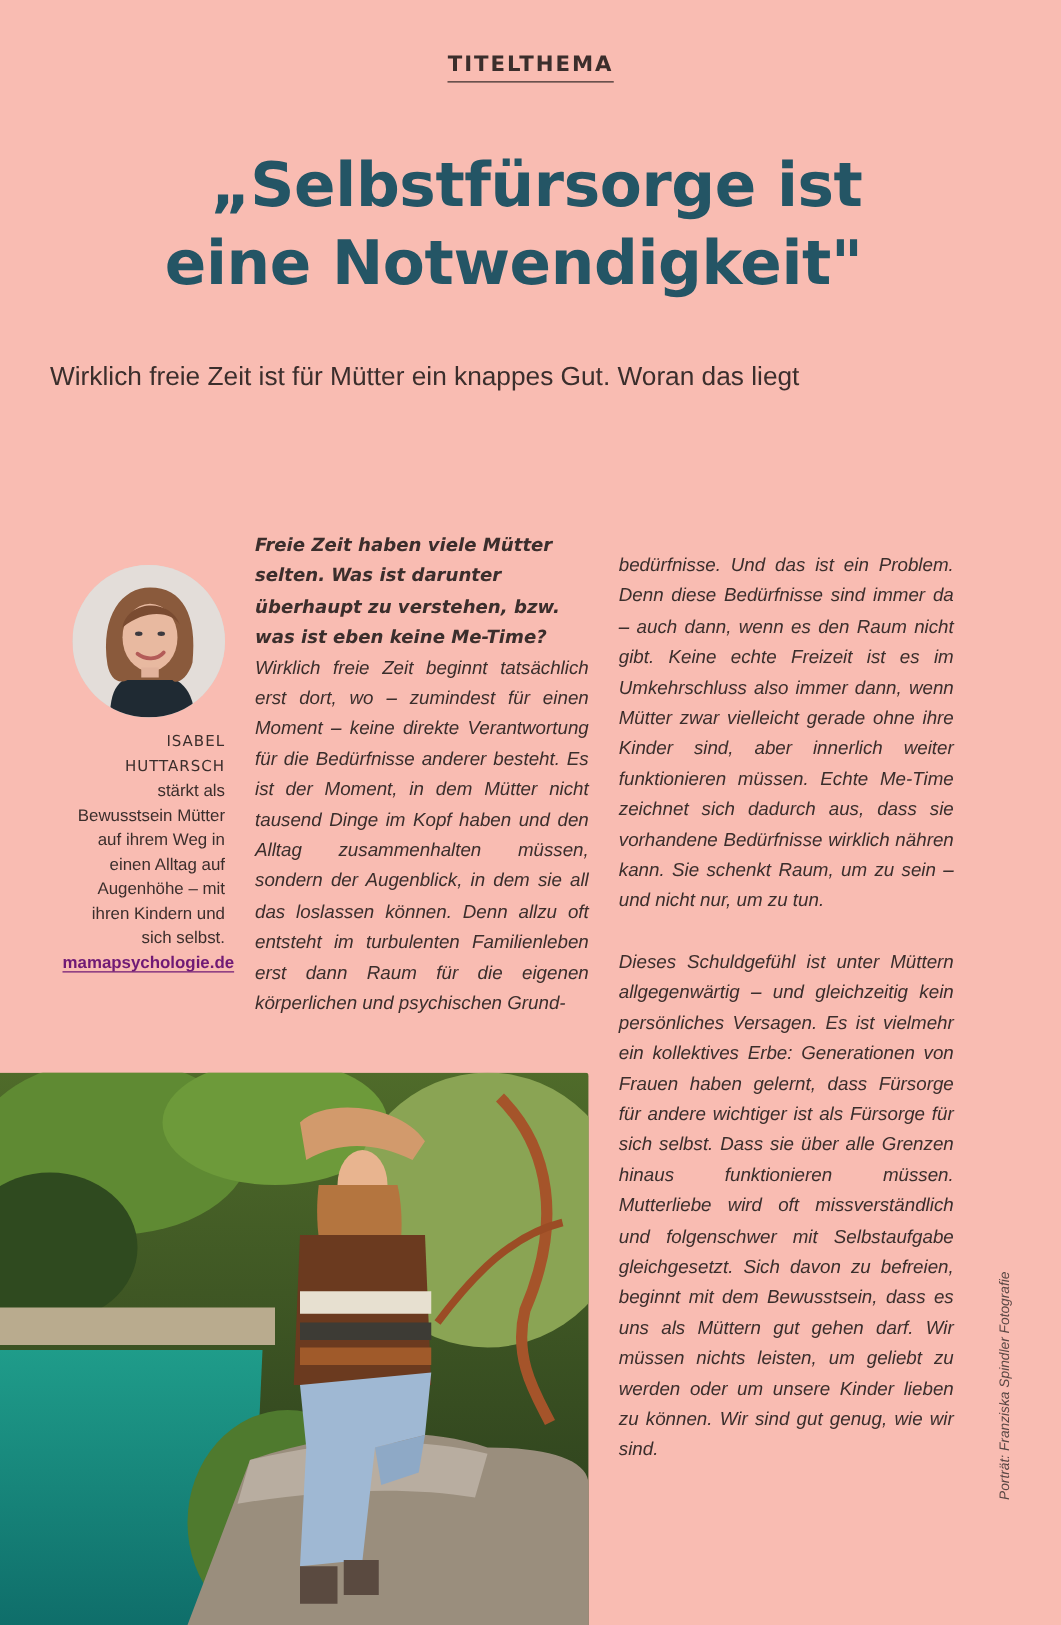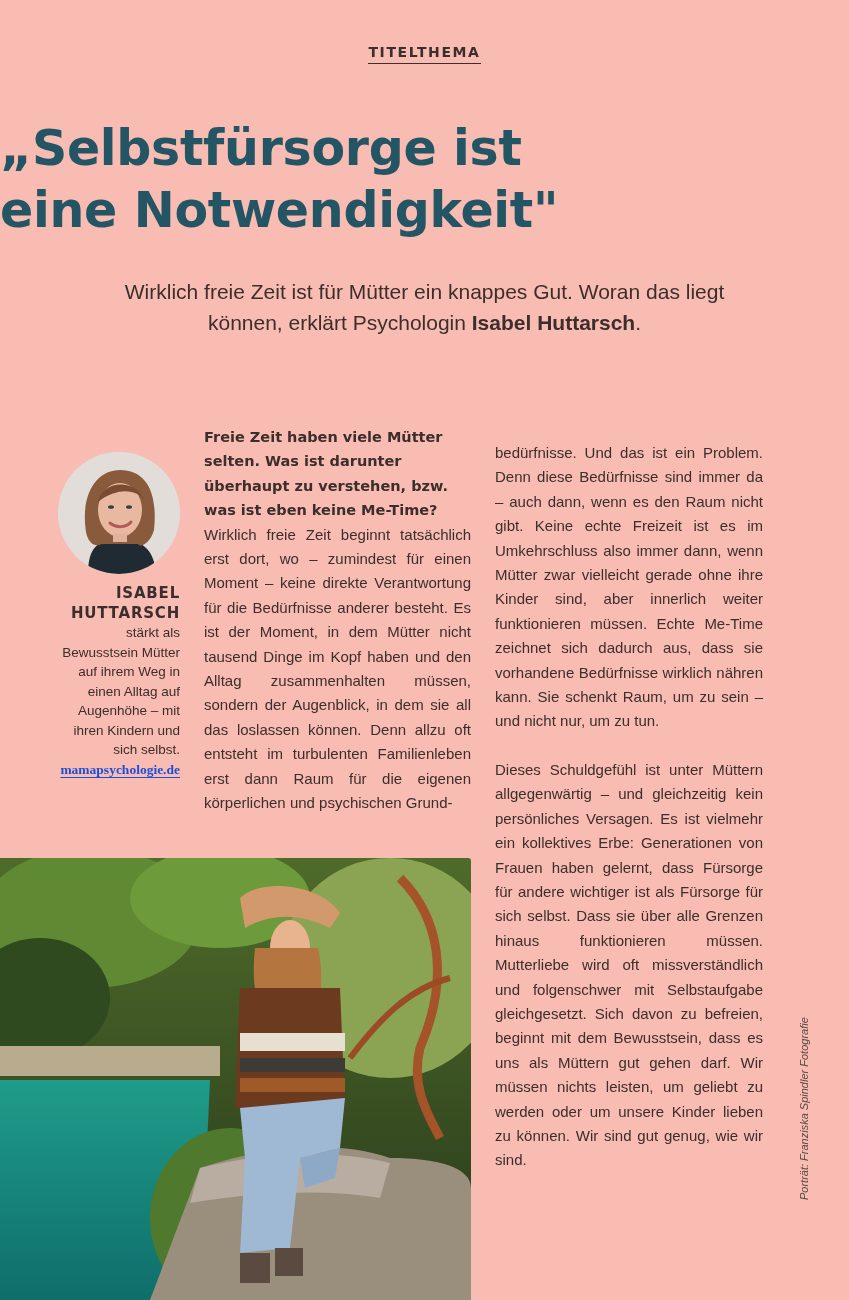--- a/index.html
+++ b/index.html
@@ -10,38 +10,37 @@
     font-family: "DejaVu Sans", sans-serif;
     color: #3b2e2c;
   }
   .kicker {
     position: absolute; top: 42px; left: 0; width: 849px;
     text-align: center;
   }
   .kicker span {
     display: inline-block;
     font-family: "DejaVu Sans", sans-serif;
-    font-weight: bold; font-size: 14px; letter-spacing: 1.6px;
+    font-weight: bold; font-size: 17px; letter-spacing: 1.6px;
     color: #3b2e2c;
     border-bottom: 1.5px solid #3b2e2c;
     padding-bottom: 3px;
   }
   .headline {
     position: absolute; top: 118px; left: 0; width: 690px;
-    text-align: left;
+    text-align: right;
     font-family: "DejaVu Sans", sans-serif;
     font-weight: bold;
     font-size: 49px; line-height: 62px;
     color: #245565;
     letter-spacing: -0.3px;
   }
   .headline div { white-space: nowrap; }
   .lead {
-    position: absolute; top: 276px; left: 40px; width: 769px;
-    text-align: center;
+    position: absolute; top: 286px; left: 40px; width: 769px;
     font-family: "Liberation Sans", sans-serif;
     font-size: 21px; line-height: 31px;
     color: #3b2e2c;
   }
   .lead b { font-weight: bold; }
   .avatar {
     position: absolute; left: 58px; top: 452px;
     width: 122px; height: 122px; border-radius: 50%;
     overflow: hidden;
     background: radial-gradient(circle at 50% 40%, #e9e4e0 0%, #d9d3cf 60%, #cfc8c3 100%);
@@ -49,35 +48,35 @@
   .avatar svg { width: 100%; height: 100%; display: block; }
   .bio {
     position: absolute; left: 50px; top: 584px; width: 130px;
     text-align: right;
     font-family: "Liberation Sans", sans-serif;
     font-size: 13.5px; line-height: 19.5px;
     color: #3b2e2c;
   }
   .bio .bio-name {
     font-family: "DejaVu Sans", sans-serif;
-    font-weight: bold; font-size: 15px; letter-spacing: 0.8px;
+    font-weight: normal; font-size: 12px; letter-spacing: 0.8px;
     line-height: 19.5px;
   }
   .bio .bio-link {
     font-weight: bold;
     text-decoration: underline; text-underline-offset: 3px;
-    color: #1d4ed8;
-    font-family: Liberation Serif, serif;
+    color: #701a75;
   }
   .col {
     position: absolute;
     font-family: "Liberation Sans", sans-serif;
     font-size: 15px; line-height: 24.4px;
     color: #3b2e2c;
     text-align: justify;
+    font-style: italic;
   }
   .col1 { left: 204px; top: 425px; width: 267px; }
   .col2 { left: 495px; top: 425px; width: 268px; margin-top: 16px; }
   .col .q {
     font-family: "DejaVu Sans", sans-serif;
     font-weight: bold; font-size: 14.5px; line-height: 24.4px;
     text-align: left;
     color: #3b2e2c;
   }
   .col p { margin: 0; }
@@ -106,21 +105,20 @@
   <span>TITELTHEMA</span>
 </div>
 
 <div class="headline">
   <div>„Selbstfürsorge ist</div>
   <div>eine Notwendigkeit"</div>
 </div>
 
 <div class="lead">
   <div>Wirklich freie Zeit ist für Mütter ein knappes Gut. Woran das liegt</div>
-  <div><span>können, erklärt Psychologin </span><b>Isabel Huttarsch</b><span>.</span></div>
 </div>
 
 <div class="avatar" title="Porträt Isabel Huttarsch">
   <svg viewBox="0 0 122 122">
     <rect width="122" height="122" fill="#e3ddd9"></rect>
     <path d="M30 122 C30 95 40 88 61 86 C82 88 96 95 98 122 Z" fill="#1f2a33"></path>
     <path d="M28 80 C22 40 40 18 62 18 C88 18 100 40 96 78 C92 92 82 96 80 92 L44 92 C36 96 30 90 28 80 Z" fill="#8a5a3c"></path>
     <ellipse cx="62" cy="58" rx="22" ry="27" fill="#e8b9a0"></ellipse>
     <path d="M40 50 C44 28 78 26 86 48 C80 38 60 34 40 50 Z" fill="#7a4b31"></path>
     <ellipse cx="53" cy="55" rx="3" ry="1.8" fill="#3c3a3f"></ellipse>

